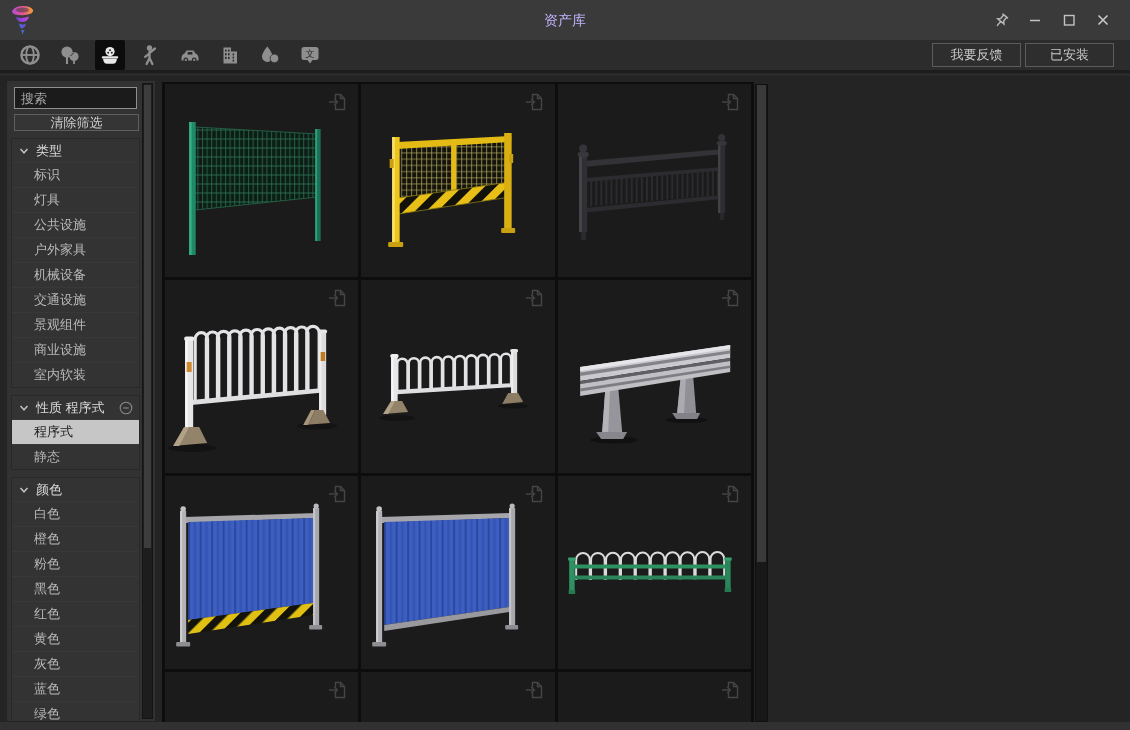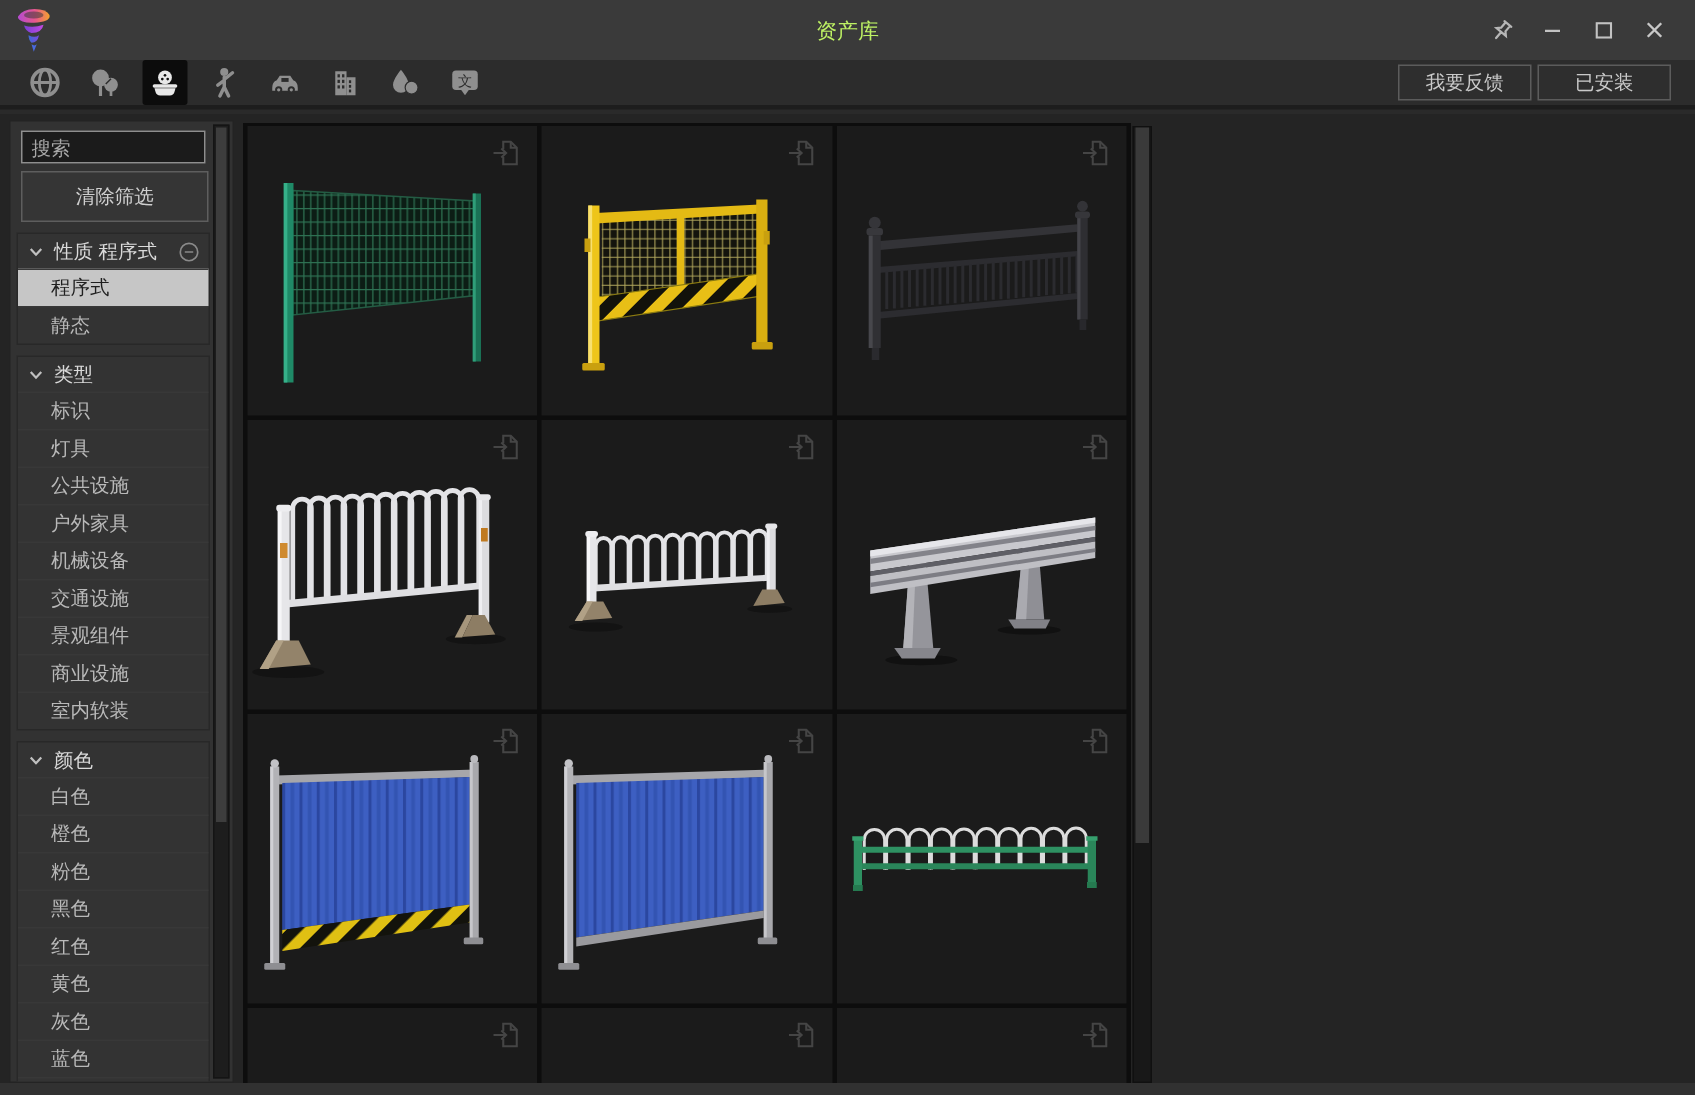--- a/index.html
+++ b/index.html
@@ -1,40 +1,40 @@
 <!DOCTYPE html>
 <html><head>
 <meta charset="utf-8">
 <style>
   html,body{margin:0;padding:0;width:1130px;height:730px;overflow:hidden;
     background:#2a2a2a;font-family:"Liberation Sans","DejaVu Sans",sans-serif;
     -webkit-font-smoothing:antialiased;}
   .titlebar{position:absolute;top:0;left:0;right:0;height:40px;background:#3a3a3a;}
   .logo{position:absolute;left:10px;top:3px;}
   .win-title{position:absolute;left:0;right:0;top:0;line-height:40px;text-align:center;
-    font-size:14px;color:#bef264;pointer-events:none;}
+    font-size:14px;color:#c4b5fd;pointer-events:none;}
   .controls{position:absolute;right:10px;top:0;height:40px;display:flex;align-items:center;}
   .ctrl{width:34px;height:28px;display:flex;align-items:center;justify-content:center;}
   .toolbar{position:absolute;top:40px;left:0;right:0;height:33px;background:#2c2c2c;
     border-bottom:3px solid #1d1d1d;display:flex;align-items:center;padding-left:15px;
     gap:10px;box-sizing:border-box;}
   .tab{width:30px;height:30px;display:flex;align-items:center;justify-content:center;border-radius:2px;}
   .tab.selected{background:#0c0c0c;}
   .tb-buttons{margin-left:auto;display:flex;gap:4px;margin-right:16px;}
   .tb-btn{height:24px;min-width:89px;padding:0 12px;background:#2e2e2e;border:1px solid #5c5c5c;
     color:#c9c9c9;font-size:13px;display:flex;align-items:center;justify-content:center;box-sizing:border-box;}
   .main{position:absolute;top:76px;left:0;right:0;bottom:8px;background:#242424;}
   .footer-strip{position:absolute;bottom:0;left:0;right:0;height:8px;background:#313131;}
 
   .sidebar{position:absolute;left:6px;top:4px;width:150px;bottom:0;background:#323232;
     border:1px solid #232323;box-sizing:border-box;overflow:hidden;}
   .search{display:block;margin:6px 28px 0 7px;width:calc(100% - 25px);height:22px;background:#1b1b1b;
     border:1px solid #8e8e8e;color:#cfcfcf;font-size:13px;padding:0 6px;box-sizing:border-box;font-family:inherit;outline:none;}
   .search::placeholder{color:#a8a8a8;}
-  .clear-btn{margin:5px 16px 0 7px;width:calc(100% - 23px);height:34px;background:#353535;
+  .clear-btn{margin:5px 16px 0 7px;width:calc(100% - 23px);height:17px;background:#353535;
     border:1px solid #5e5e5e;color:#cfcfcf;font-size:13px;display:flex;align-items:center;
     justify-content:center;box-sizing:border-box;}
   .sections{margin:7px 15px 0 4px;display:flex;flex-direction:column;gap:7px;}
   .section{background:#333333;border:1px solid #282828;}
   .sec-h{height:23px;display:flex;align-items:center;padding:0 6px 0 7px;}
   .chev{width:10px;height:10px;margin-right:7px;flex:0 0 auto;}
   .sec-t{font-size:13px;color:#dadada;white-space:nowrap;}
   .rm{width:14px;height:14px;margin-left:auto;flex:0 0 auto;}
   .f-item{height:24px;line-height:24px;padding-left:22px;font-size:13px;color:#b9b9b9;
     border-top:1px solid #383838;white-space:nowrap;}
@@ -196,45 +196,45 @@
 
   <div class="sidebar">
     <input class="search" type="text" placeholder="搜索" style="">
     <div class="clear-btn">清除筛选</div>
     <div class="sections">
         <div class="section">
           <div class="sec-h">
             <svg class="chev" viewBox="0 0 10 10">
               <path d="M1.5,3 L5,6.8 L8.5,3" stroke="#c0c0c0" stroke-width="1.5" fill="none"></path>
             </svg>
-            <span class="sec-t">性质 程序式</span>
-            <svg class="rm" viewBox="0 0 14 14">
-              <circle cx="7" cy="7" r="5.8" fill="none" stroke="#8a8a8a" stroke-width="1.1"></circle>
-              <path d="M4.2,7 H9.8" stroke="#8a8a8a" stroke-width="1.1"></path>
-            </svg>
-          </div>
-          <div class="f-item sel">程序式</div>
-          <div class="f-item">静态</div>
-        </div>
-        <div class="section">
-          <div class="sec-h">
-            <svg class="chev" viewBox="0 0 10 10">
-              <path d="M1.5,3 L5,6.8 L8.5,3" stroke="#c0c0c0" stroke-width="1.5" fill="none"></path>
-            </svg>
             <span class="sec-t">类型</span>
           </div>
           <div class="f-item">标识</div>
           <div class="f-item">灯具</div>
           <div class="f-item">公共设施</div>
           <div class="f-item">户外家具</div>
           <div class="f-item">机械设备</div>
           <div class="f-item">交通设施</div>
           <div class="f-item">景观组件</div>
           <div class="f-item">商业设施</div>
           <div class="f-item">室内软装</div>
+        </div>
+        <div class="section">
+          <div class="sec-h">
+            <svg class="chev" viewBox="0 0 10 10">
+              <path d="M1.5,3 L5,6.8 L8.5,3" stroke="#c0c0c0" stroke-width="1.5" fill="none"></path>
+            </svg>
+            <span class="sec-t">性质 程序式</span>
+            <svg class="rm" viewBox="0 0 14 14">
+              <circle cx="7" cy="7" r="5.8" fill="none" stroke="#8a8a8a" stroke-width="1.1"></circle>
+              <path d="M4.2,7 H9.8" stroke="#8a8a8a" stroke-width="1.1"></path>
+            </svg>
+          </div>
+          <div class="f-item sel">程序式</div>
+          <div class="f-item">静态</div>
         </div>
         <div class="section">
           <div class="sec-h">
             <svg class="chev" viewBox="0 0 10 10">
               <path d="M1.5,3 L5,6.8 L8.5,3" stroke="#c0c0c0" stroke-width="1.5" fill="none"></path>
             </svg>
             <span class="sec-t">颜色</span>
           </div>
           <div class="f-item">白色</div>
           <div class="f-item">橙色</div>

